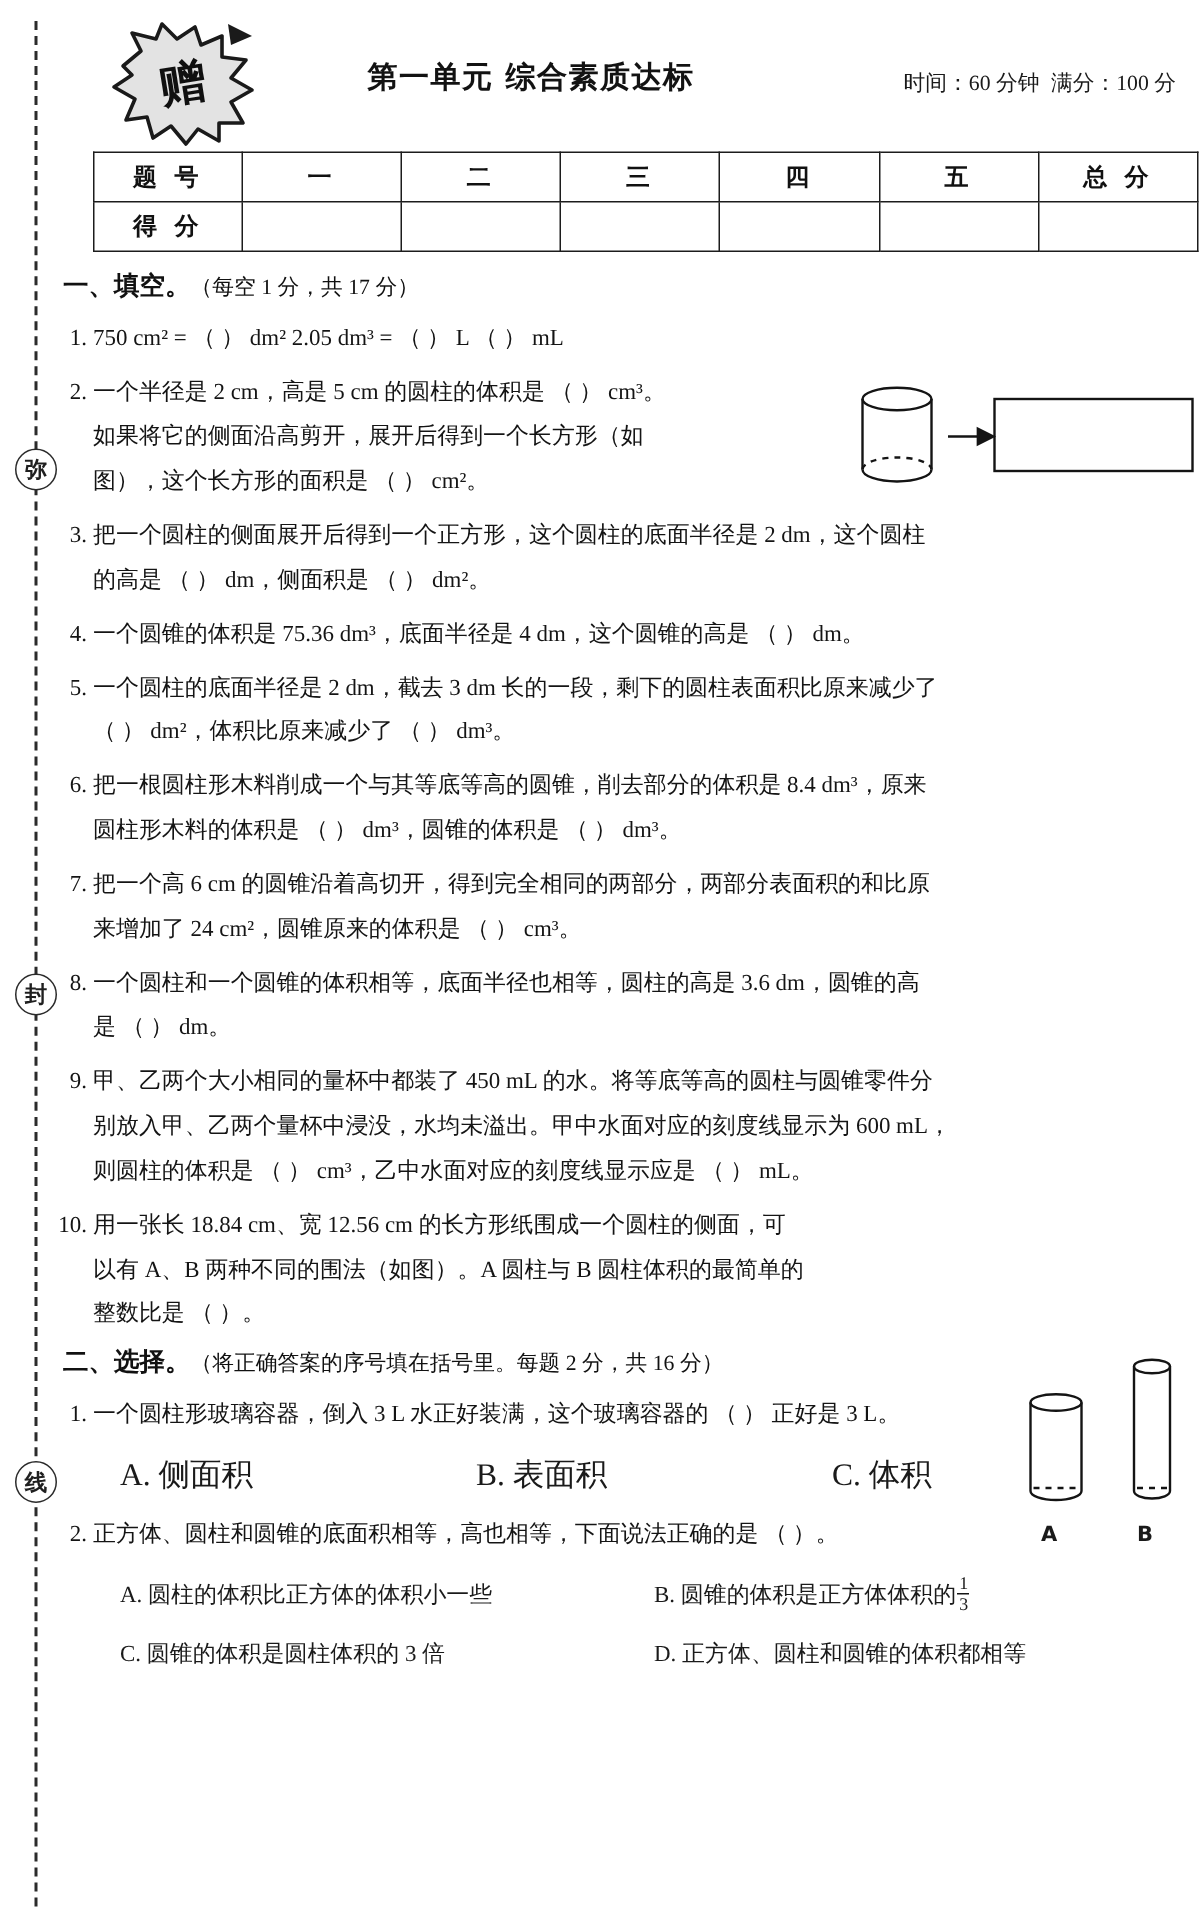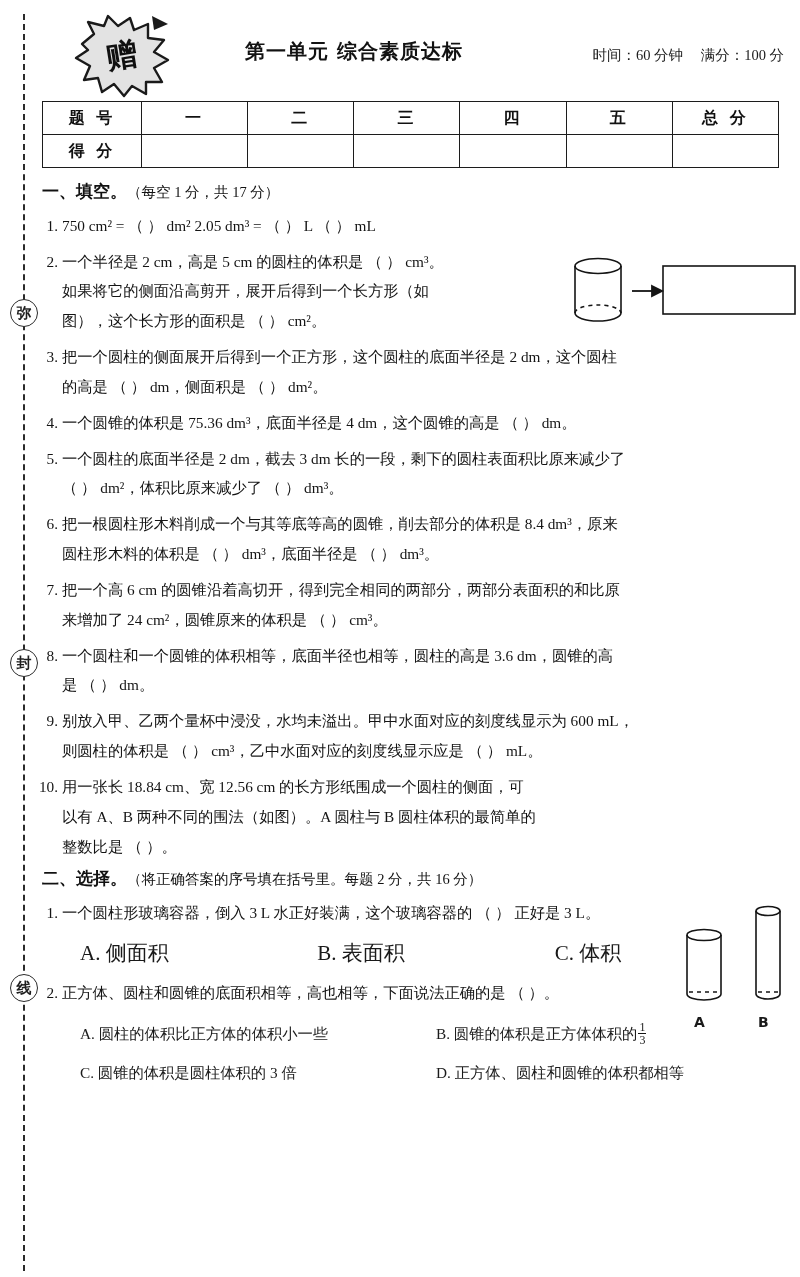--- a/index.html
+++ b/index.html
@@ -52,27 +52,27 @@
     position:absolute; left:185px; top:28px;
     font-family:"DejaVu Sans","Liberation Sans",sans-serif;
     font-size:20px; font-weight:700; letter-spacing:1px; color:#121212;
     white-space:nowrap;
   }
   .meta{
     position:absolute; right:8px; top:36px;
     font-family:"Liberation Serif","DejaVu Serif",serif;
     font-size:14.5px; color:#1a1a1a; white-space:nowrap;
   }
-  .meta span{margin-left:14px;}
+  .meta span{margin-left:4px;}
 
   
   .scoretable{
     position:absolute; left:42px; top:101px; width:737px;
   }
-  table.score{border-collapse:collapse; width:100%; table-layout:fixed;}
+  table.score{border-collapse:collapse; width:100%; table-layout:fixed;margin-left:20px;}
   table.score td{
     border:1.4px solid #1c1c1c;
     height:30px;
     text-align:center; vertical-align:middle;
     font-family:"DejaVu Sans","Liberation Sans",sans-serif;
     font-size:16px; font-weight:700; color:#111;
     letter-spacing:3px;
   }
   table.score td.lbl{width:96px;}
   table.score tr.vals td{height:30px;}
@@ -213,37 +213,38 @@
 
     <div class="q">
       <span class="num">5.</span>
       <p>一个圆柱的底面半径是 2 dm，截去 3 dm 长的一段，剩下的圆柱表面积比原来减少了</p>
       <p>（        ） dm²，体积比原来减少了 （        ） dm³。</p>
     </div>
 
     <div class="q">
       <span class="num">6.</span>
       <p>把一根圆柱形木料削成一个与其等底等高的圆锥，削去部分的体积是 8.4 dm³，原来</p>
-      <p>圆柱形木料的体积是 （        ） dm³，底面半径是 （        ） dm³。</p>
+      <p>圆柱形木料的体积是 （        ） dm³，圆锥的体积是 （        ） dm³。</p>
     </div>
 
     <div class="q">
       <span class="num">7.</span>
       <p>把一个高 6 cm 的圆锥沿着高切开，得到完全相同的两部分，两部分表面积的和比原</p>
       <p>来增加了 24 cm²，圆锥原来的体积是 （      ） cm³。</p>
     </div>
 
     <div class="q">
       <span class="num">8.</span>
       <p>一个圆柱和一个圆锥的体积相等，底面半径也相等，圆柱的高是 3.6 dm，圆锥的高</p>
       <p>是 （      ） dm。</p>
     </div>
 
     <div class="q">
       <span class="num">9.</span>
+      <p>甲、乙两个大小相同的量杯中都装了 450 mL 的水。将等底等高的圆柱与圆锥零件分</p>
       <p>别放入甲、乙两个量杯中浸没，水均未溢出。甲中水面对应的刻度线显示为 600 mL，</p>
       <p>则圆柱的体积是 （      ） cm³，乙中水面对应的刻度线显示应是 （      ） mL。</p>
     </div>
 
     <div class="q">
       <span class="num">10.</span>
       <p>用一张长 18.84 cm、宽 12.56 cm 的长方形纸围成一个圆柱的侧面，可</p>
       <p>以有 A、B 两种不同的围法（如图）。A 圆柱与 B 圆柱体积的最简单的</p>
       <p>整数比是 （          ）。</p>
     </div>

